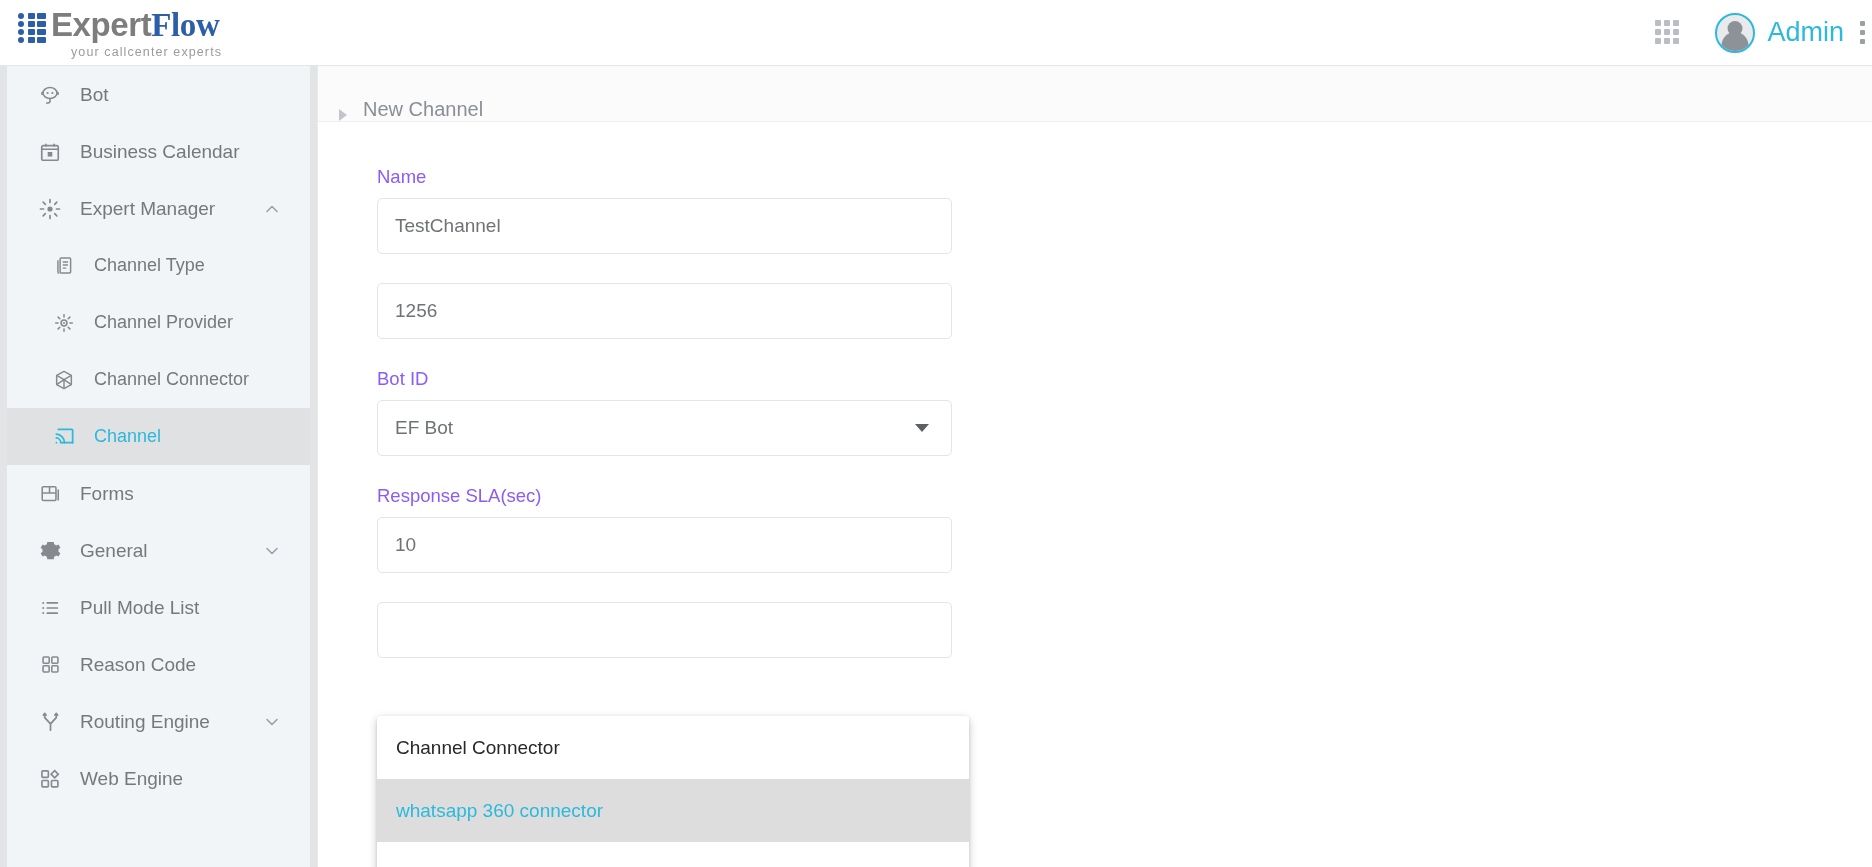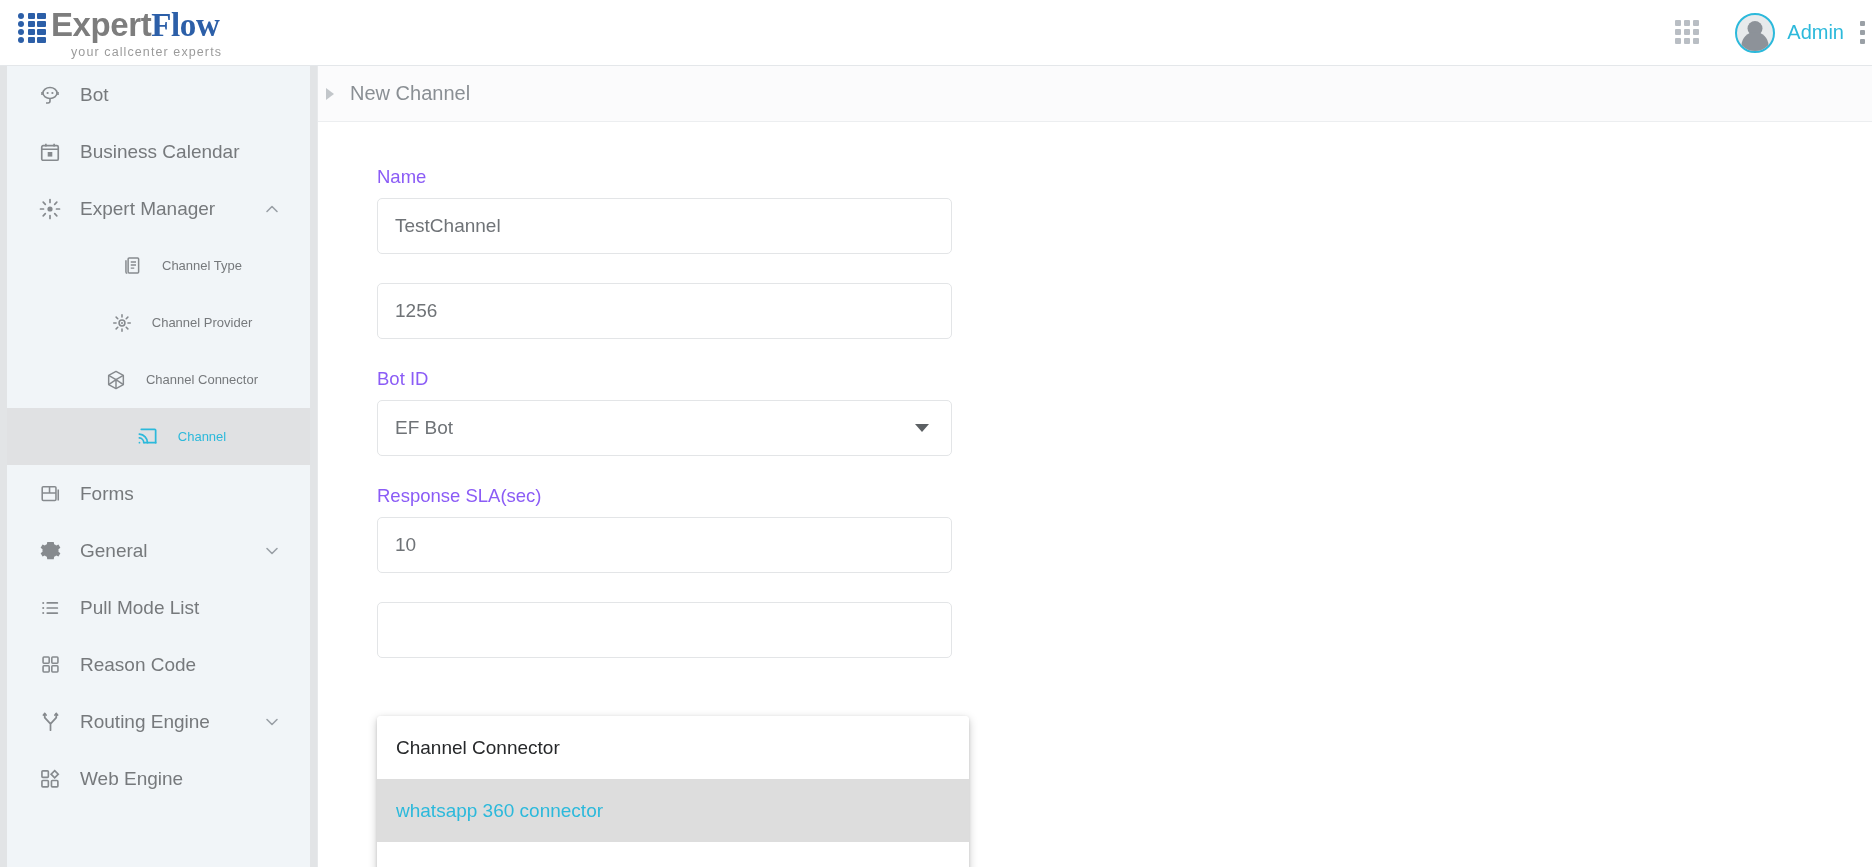--- a/index.html
+++ b/index.html
@@ -105,21 +105,21 @@
     position: absolute;
     width: 27px; height: 20px;
     border-radius: 14px 14px 0 0;
     background: #8d9299;
     left: 50%; transform: translateX(-50%);
     bottom: -1px;
   }
 
   .admin-label {
     color: #2cb9db;
-    font-size: 20px;
+    font-size: 27px;
     margin-left: 12px;
     margin-right: 16px;
     cursor: pointer;
   }
 
   .kebab {
     width: 6px;
     display: flex;
     flex-direction: column;
     gap: 4px;
@@ -150,21 +150,21 @@
   .nav-item {
     display: flex;
     align-items: center;
     height: 57px;
     padding-left: 30px;
     color: #76797c;
     font-size: 19px;
     cursor: pointer;
     position: relative;
   }
-  .nav-item.sub { padding-left: 44px; font-size: 13px; justify-content: center; }
+  .nav-item.sub { padding-left: 44px; font-size: 18px; }
   .nav-item.active { background: #e0e1e3; color: #2cb9db; }
   .nav-item .nlabel { white-space: nowrap; }
 
   .nico {
     width: 26px; height: 26px;
     margin-right: 17px;
     flex: none;
     display: flex;
     align-items: center;
     justify-content: center;
@@ -189,22 +189,22 @@
     height: 801px;
     background: #ffffff;
     border-left: 1px solid #e7e9eb;
   }
 
   .crumbbar {
     height: 56px;
     background: #fbfbfc;
     border-bottom: 1px solid #eceef0;
     display: flex;
-    align-items: center;
-    padding-left: 8px;
+    align-items: flex-end;
+    padding-left: 21px;
   }
   .crumb-arrow {
     width: 0; height: 0;
     border-left: 8px solid #c2c6ca;
     border-top: 6px solid transparent;
     border-bottom: 6px solid transparent;
     margin-right: 16px;
   }
   .crumb-text { color: #8a8f94; font-size: 20px; }
 

